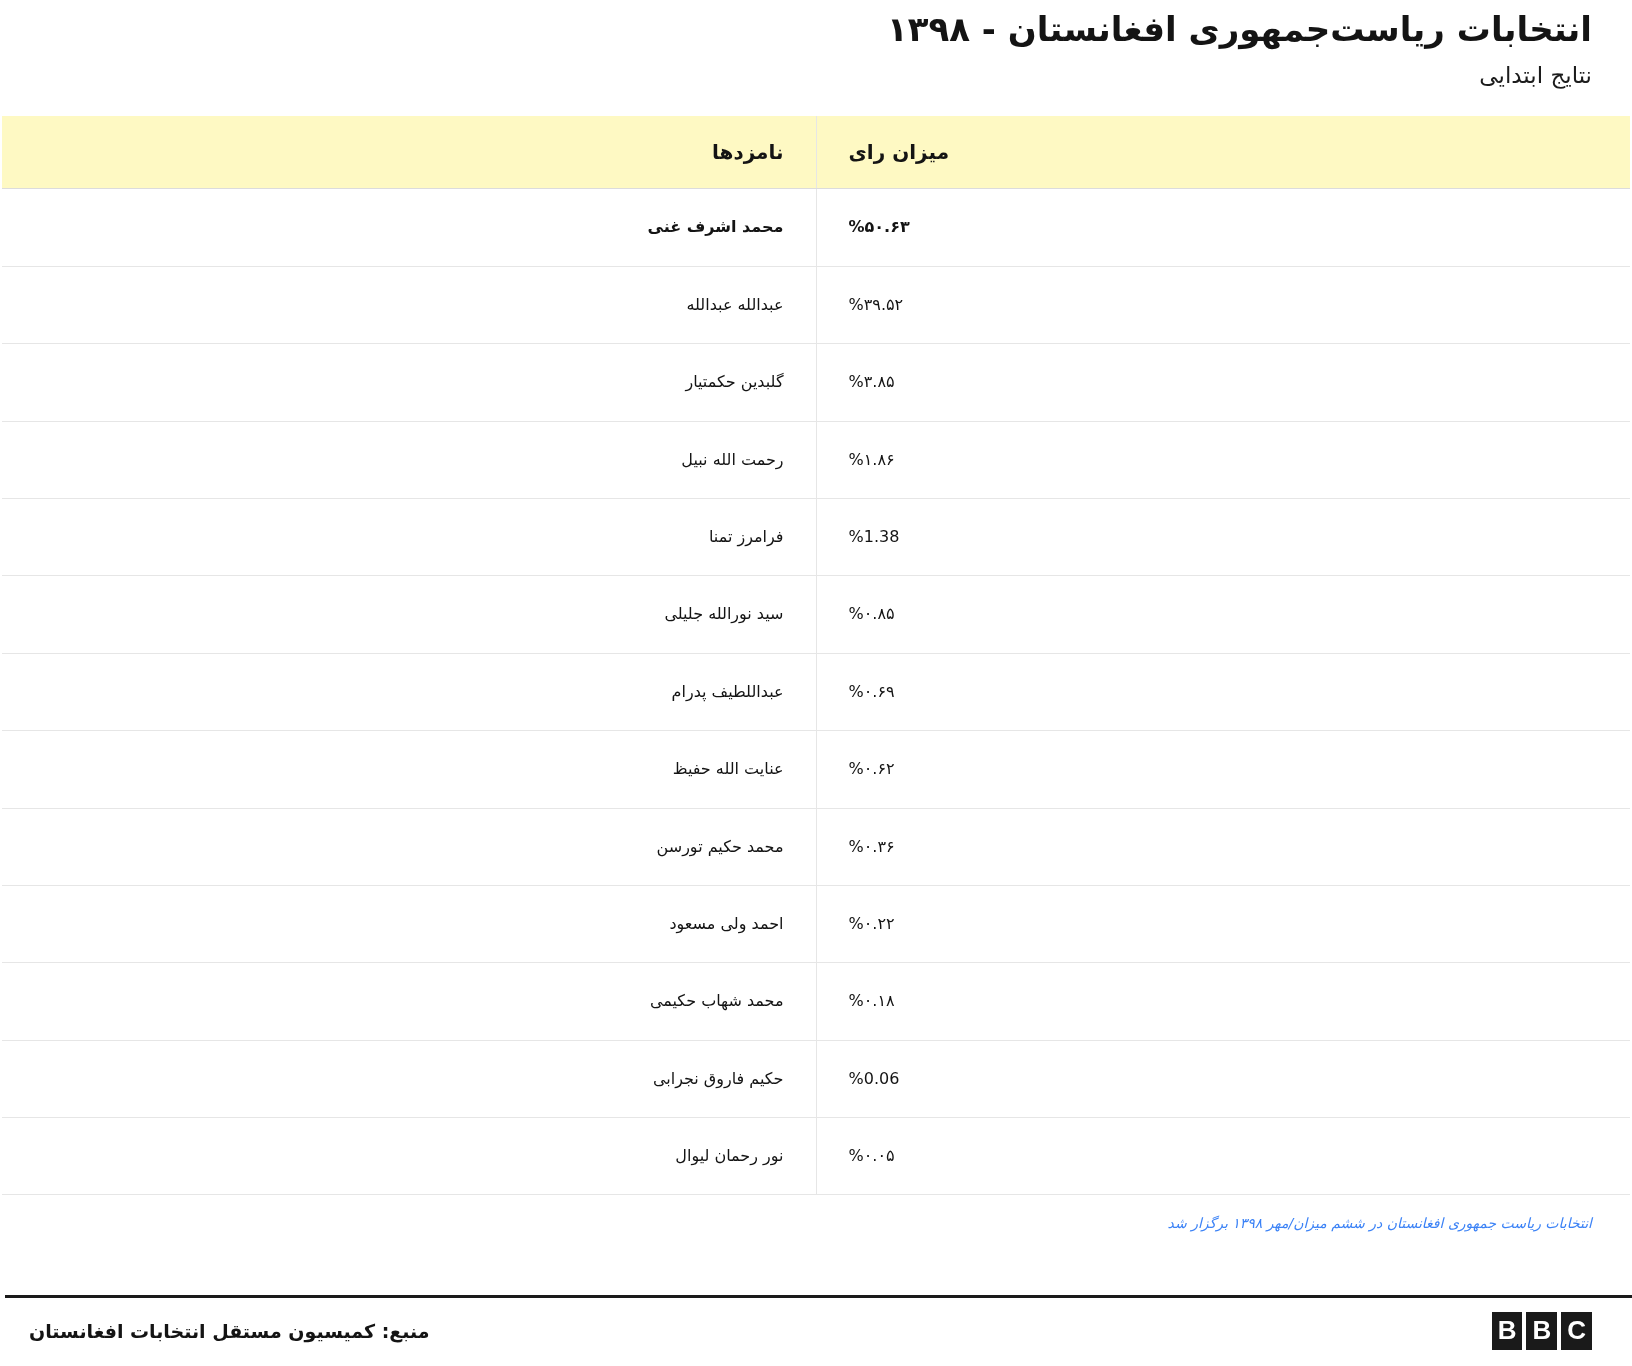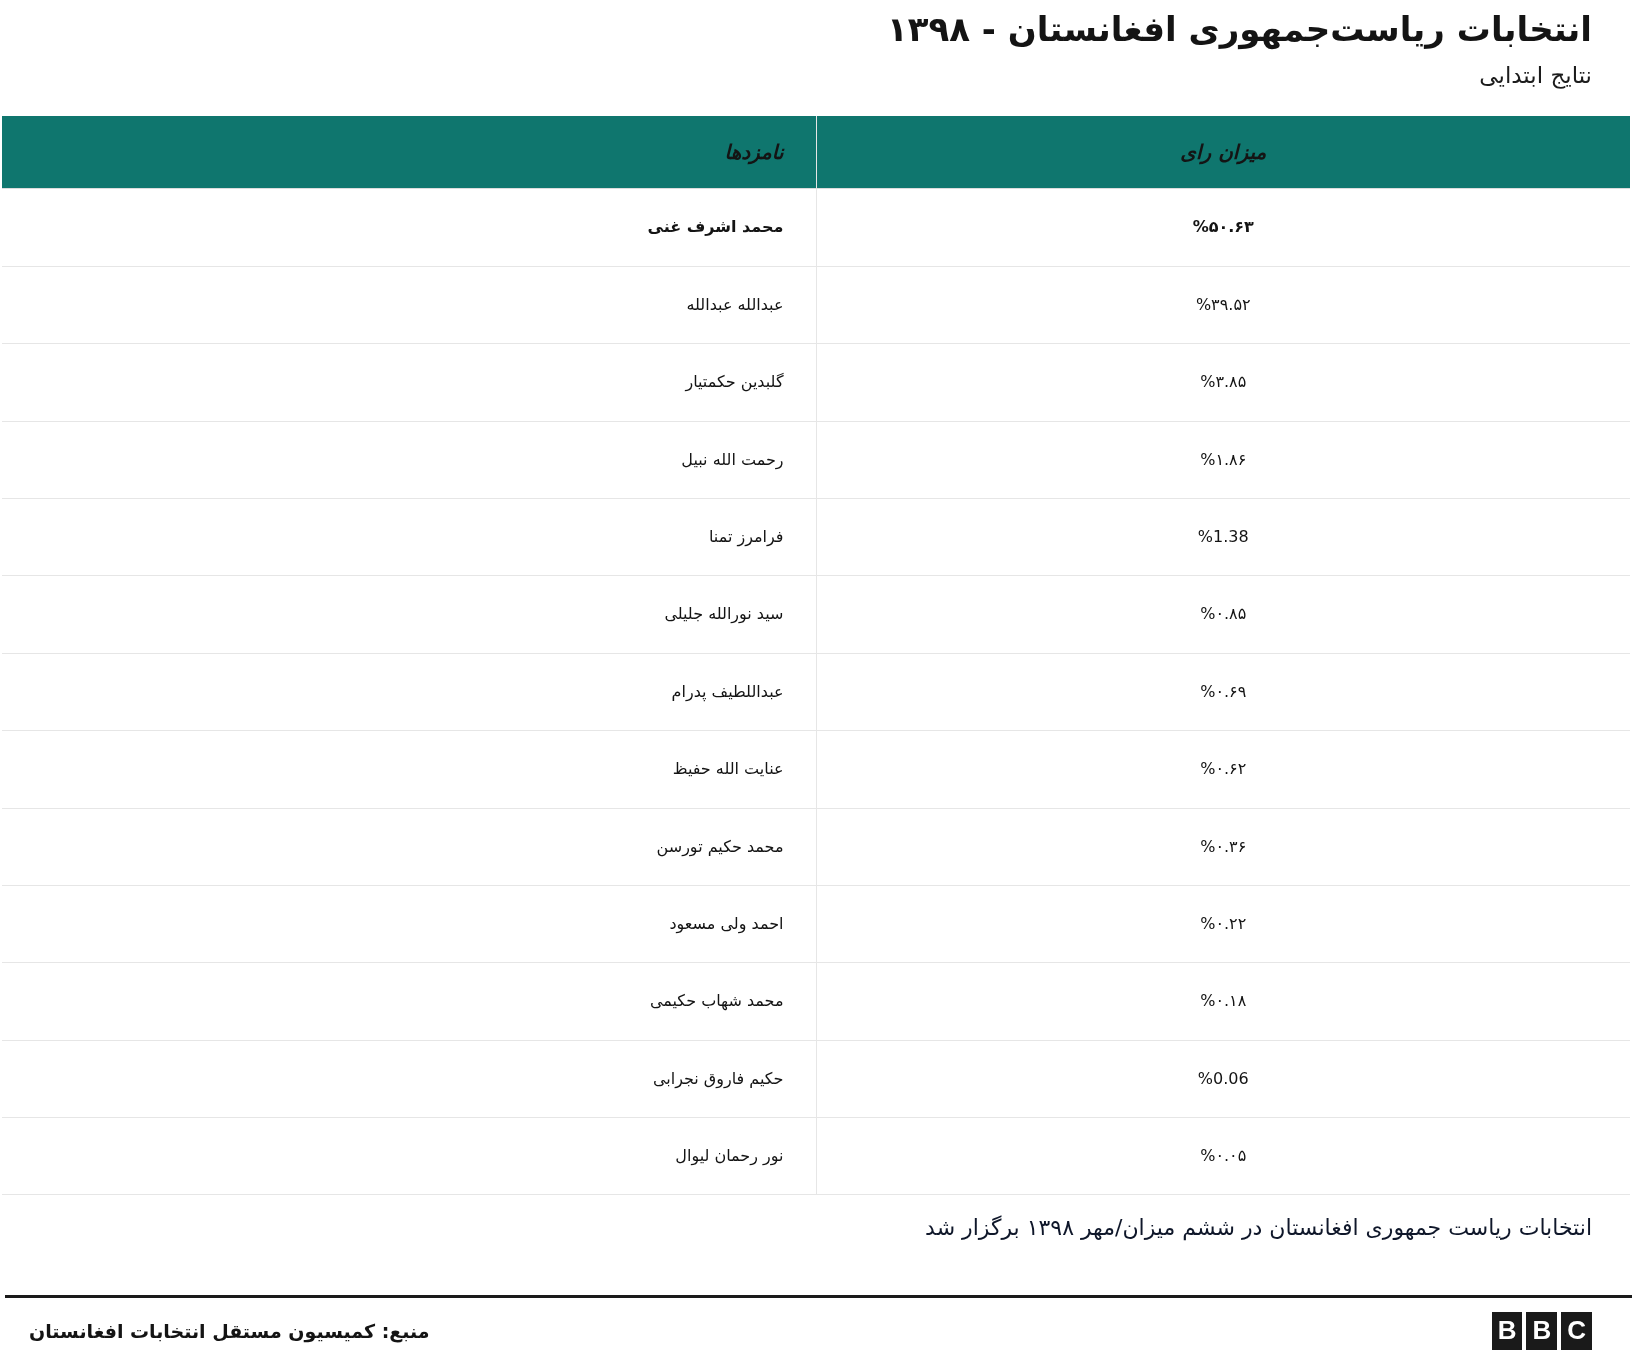--- a/index.html
+++ b/index.html
@@ -40,35 +40,34 @@
     margin: 10px 0 17px 0;
     color: #1c1c1c;
   }
   table.results {
     width: calc(100% - 4px);
     margin: 26px 2px 0 2px;
     border-collapse: collapse;
     table-layout: fixed;
   }
   table.results thead th {
-    background: #0f766e;
+    background: #fef9c3;
     font-size: 20px;
     font-weight: bold;
     padding: 24px 32px;
     border-bottom: 1px solid #dcdcdc;
     vertical-align: middle;
-    font-style: italic;
   }
   th.col-name, td.col-name {
     width: 50%;
     text-align: right;
   }
   th.col-votes, td.col-votes {
     width: 50%;
-    text-align: center;
+    text-align: left;
     border-left: 1px solid #e6e6e6;
   }
   table.results tbody td {
     font-size: 16px;
     padding: 27px 32px;
     border-bottom: 1px solid #e6e6e6;
     vertical-align: middle;
     line-height: 1.4;
   }
   tbody tr td.col-name {
@@ -76,23 +75,24 @@
   }
   tbody tr:first-child td {
     font-weight: bold;
   }
   tbody tr:first-child td.col-votes,
   tbody tr:first-child td.col-name {
     font-weight: bold;
   }
   .footnote {
     padding: 20px 40px 0 40px;
-    font-size: 22px;
-    text-align: right;
-    color: #0f172a;
+    font-size: 14px;
+    text-align: right;
+    color: #3b82f6;
+    font-style: italic;
   }
   .footer {
     position: absolute;
     left: 5px;
     right: 0;
     bottom: 0;
     border-top: 3px solid #1a1a1a;
     padding: 14px 40px 16px 24px;
     display: flex;
     flex-direction: row-reverse;

